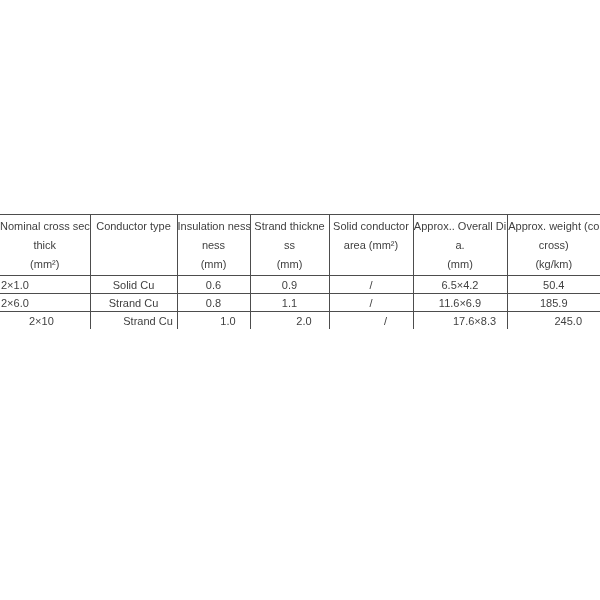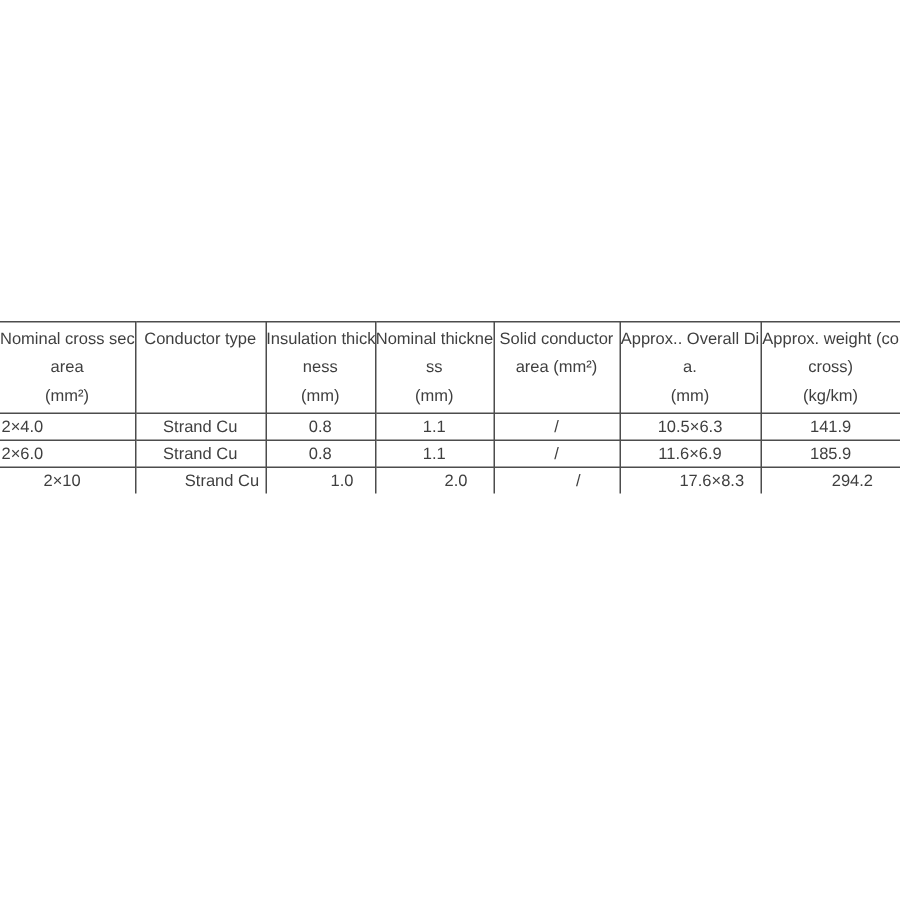--- a/index.html
+++ b/index.html
@@ -69,33 +69,33 @@
       <col style="width:73px">
       <col style="width:79px">
       <col style="width:84px">
       <col style="width:94px">
       <col style="width:93px">
     </colgroup>
     <thead>
       <tr>
         <th>
           <span class="hline">Nominal cross sec</span>
-          <span class="hline">area</span>
+          <span class="hline">thick</span>
           <span class="hline">(mm²)</span>
         </th>
         <th>
           <span class="hline">Conductor type</span>
         </th>
         <th>
-          <span class="hline">Insulation thick</span>
+          <span class="hline">Insulation ness</span>
           <span class="hline">ness</span>
           <span class="hline">(mm)</span>
         </th>
         <th>
-          <span class="hline">Nominal thickne</span>
+          <span class="hline">Strand thickne</span>
           <span class="hline">ss</span>
           <span class="hline">(mm)</span>
         </th>
         <th>
           <span class="hline">Solid conductor</span>
           <span class="hline">area (mm²)</span>
         </th>
         <th>
           <span class="hline">Approx.. Overall Di</span>
           <span class="hline">a.</span>
@@ -103,41 +103,41 @@
         </th>
         <th>
           <span class="hline">Approx. weight (co</span>
           <span class="hline">cross)</span>
           <span class="hline">(kg/km)</span>
         </th>
       </tr>
     </thead>
     <tbody>
       <tr>
-        <td class="col-first">2×4.0</td>
-        <td>Strand Cu</td>
-        <td>0.8</td>
-        <td>1.1</td>
+        <td class="col-first">2×1.0</td>
+        <td>Solid Cu</td>
+        <td>0.6</td>
+        <td>0.9</td>
         <td>/</td>
-        <td>10.5×6.3</td>
-        <td>141.9</td>
+        <td>6.5×4.2</td>
+        <td>50.4</td>
       </tr>
       <tr>
         <td class="col-first">2×6.0</td>
         <td>Strand Cu</td>
         <td>0.8</td>
         <td>1.1</td>
         <td>/</td>
         <td>11.6×6.9</td>
         <td>185.9</td>
       </tr>
       <tr>
         <td class="col-first">2×10</td>
         <td>Strand Cu</td>
         <td>1.0</td>
         <td>2.0</td>
         <td>/</td>
         <td>17.6×8.3</td>
-        <td>294.2</td>
+        <td>245.0</td>
       </tr>
     </tbody>
   </table>
 </div>
 
 </body></html>

